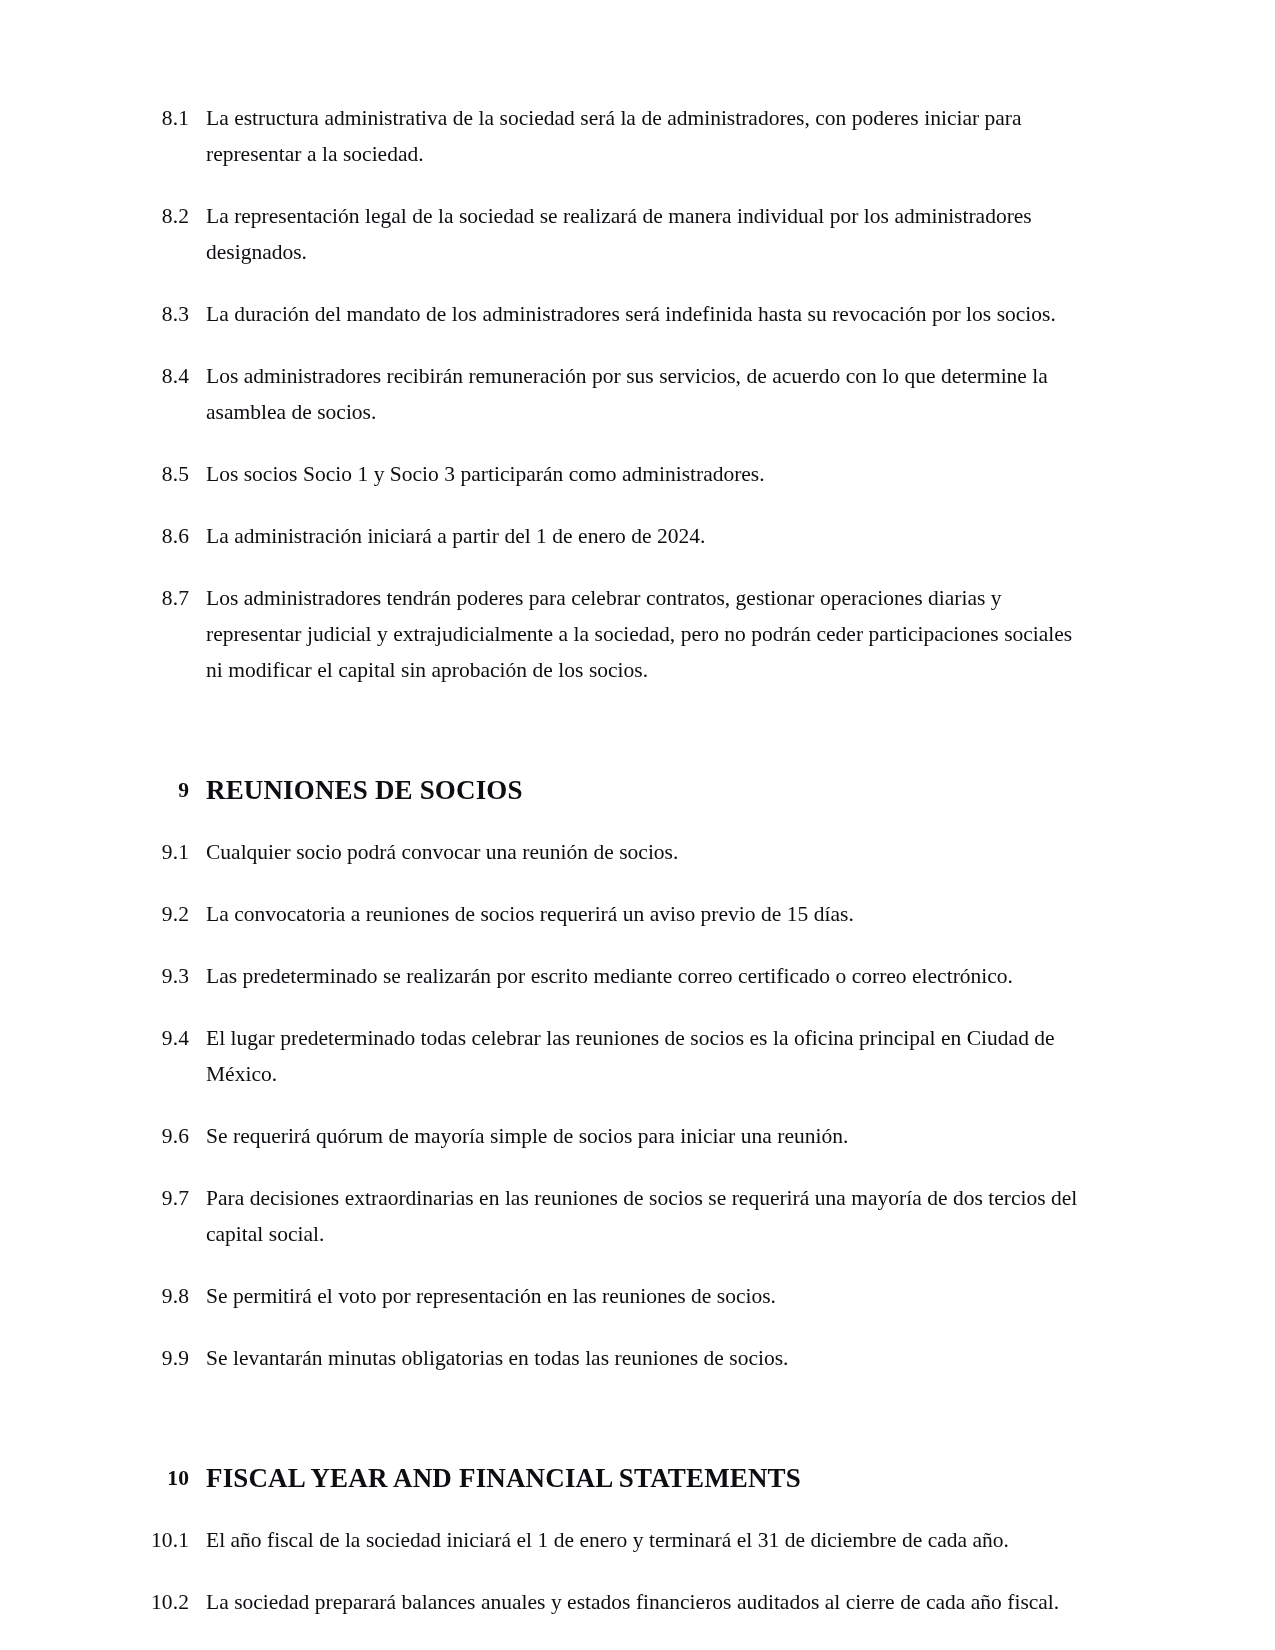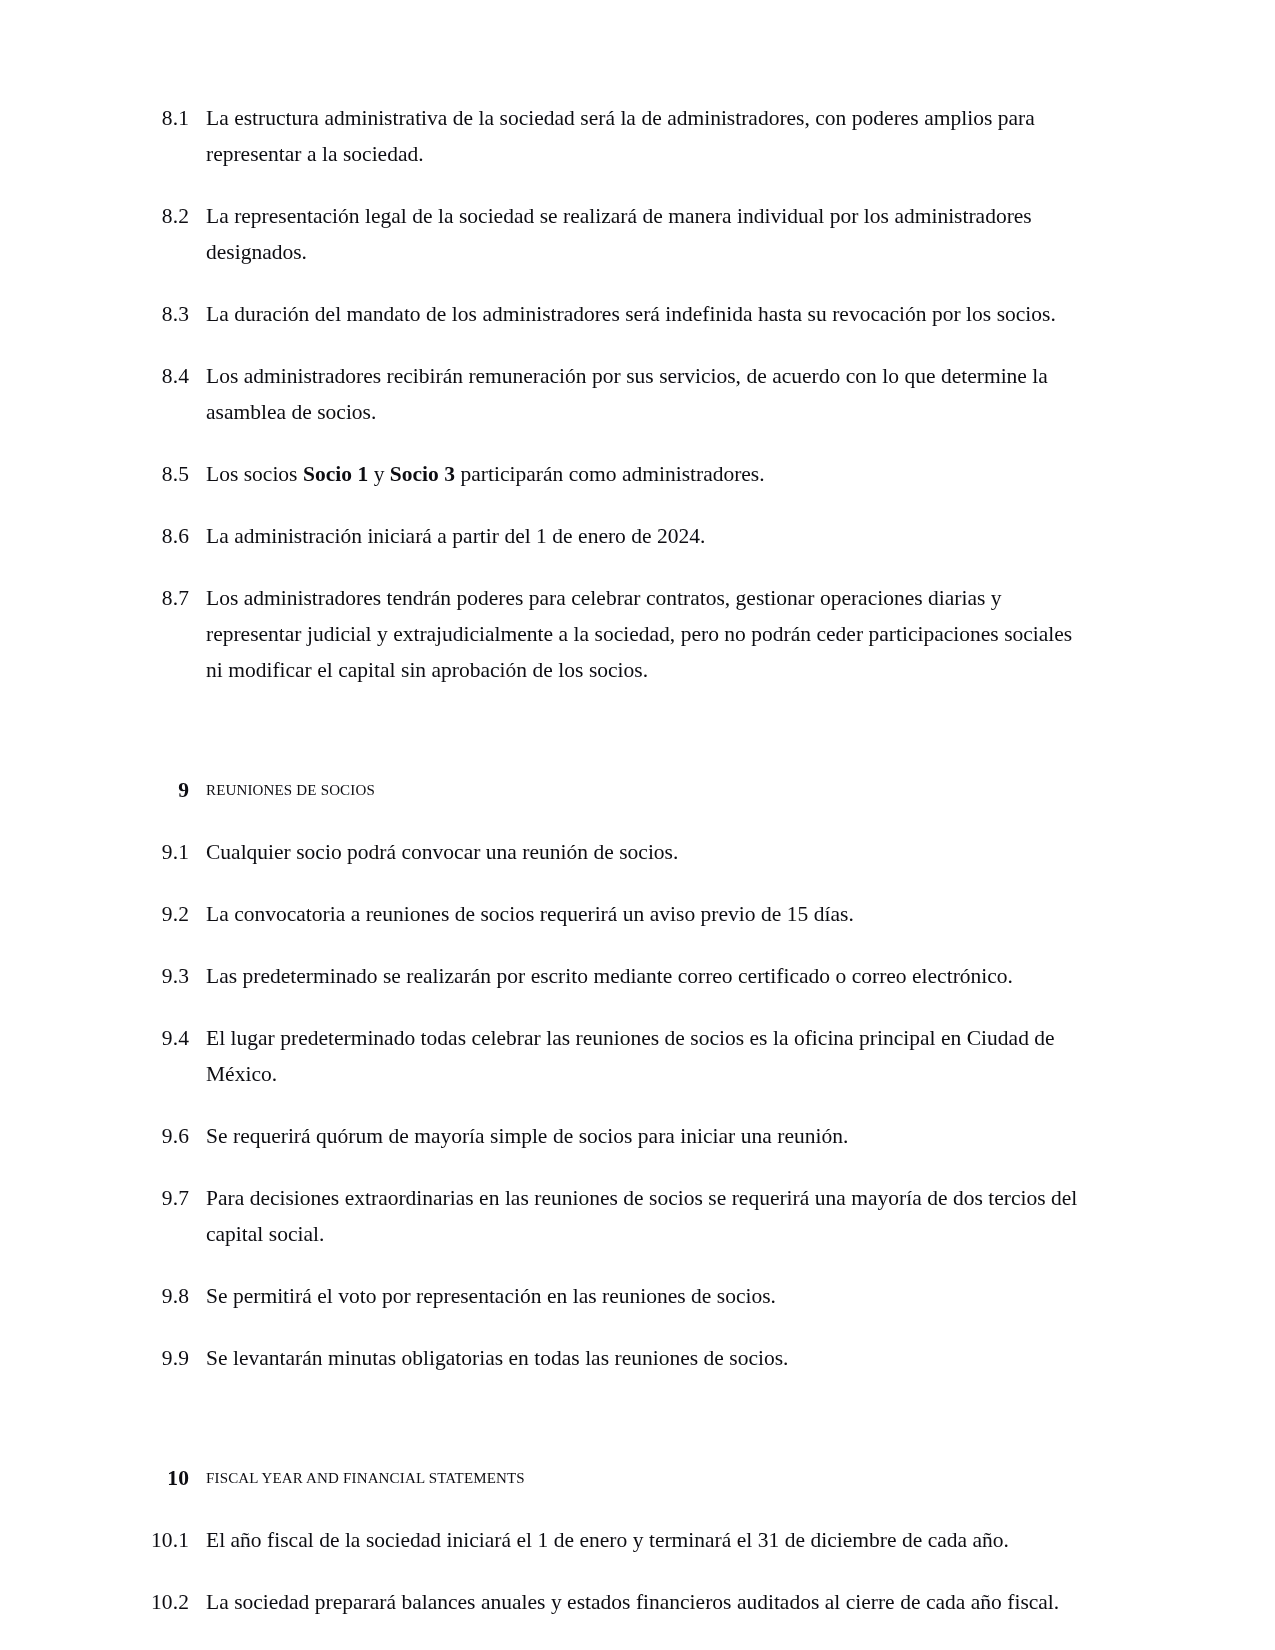--- a/index.html
+++ b/index.html
@@ -43,55 +43,55 @@
   }
   .clause-text {
     flex: 1 1 auto;
     padding-left: 17px;
     font-size: 21.5px;
     line-height: 36px;
     text-align: left;
     word-spacing: 0.1px;
   }
   .clause-text b, .clause-text strong {
-    font-weight: 700;
+    font-weight: 400;
   }
 
   
   .section-heading {
     display: flex;
     align-items: flex-start;
     margin: 0 0 26px 0;
     font-weight: 700;
   }
   .section-heading .clause-num {
     font-weight: 700;
     font-size: 21.5px;
     line-height: 36px;
   }
   .section-heading .clause-text {
-    font-weight: 400;
-    font-size: 15px;
+    font-weight: 700;
+    font-size: 27px;
     line-height: 36px;
     letter-spacing: 0.15px;
   }
 
   
   .gap-before-section {
     height: 58px;
   }
 </style>
 </head>
 <body style="background: rgb(255, 255, 255); color: rgb(13, 13, 18);">
 
 <div class="page">
   <div class="doc-body" id="doc-body">
       <div class="clause">
         <div class="clause-num">8.1</div>
-        <div class="clause-text">La estructura administrativa de la sociedad será la de administradores, con poderes amplios para representar a la sociedad.</div>
+        <div class="clause-text">La estructura administrativa de la sociedad será la de administradores, con poderes iniciar para representar a la sociedad.</div>
       </div>
       <div class="clause">
         <div class="clause-num">8.2</div>
         <div class="clause-text">La representación legal de la sociedad se realizará de manera individual por los administradores designados.</div>
       </div>
       <div class="clause">
         <div class="clause-num">8.3</div>
         <div class="clause-text">La duración del mandato de los administradores será indefinida hasta su revocación por los socios.</div>
       </div>
       <div class="clause">

